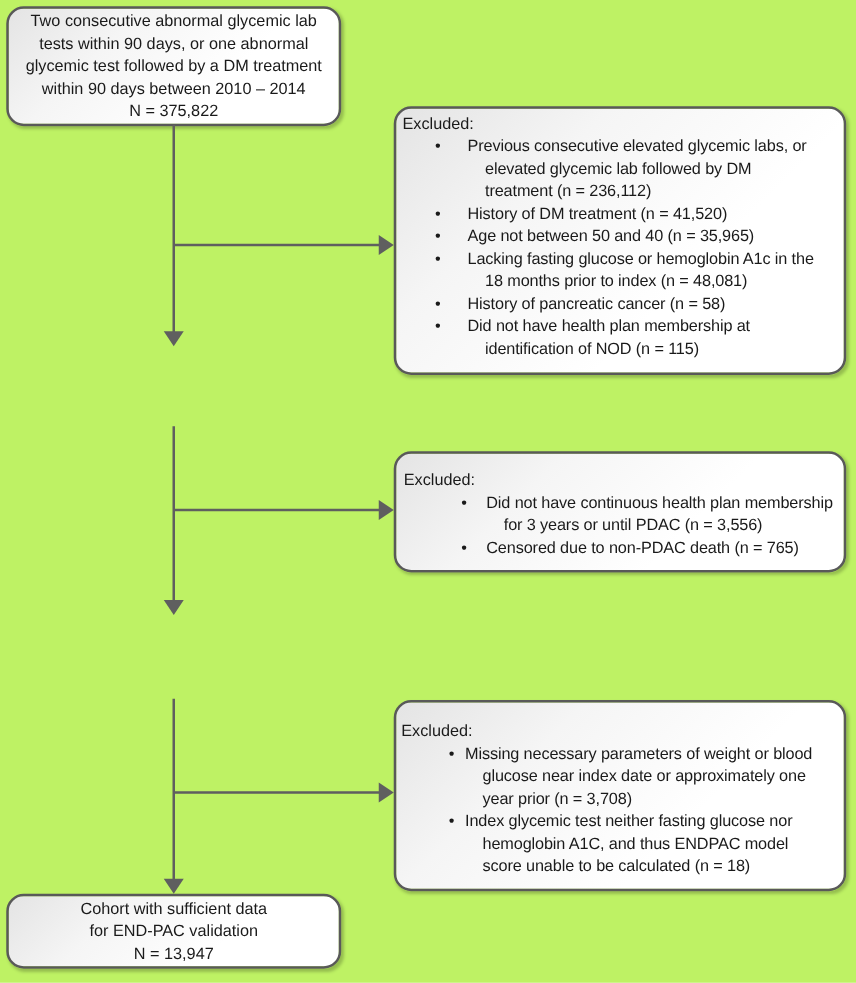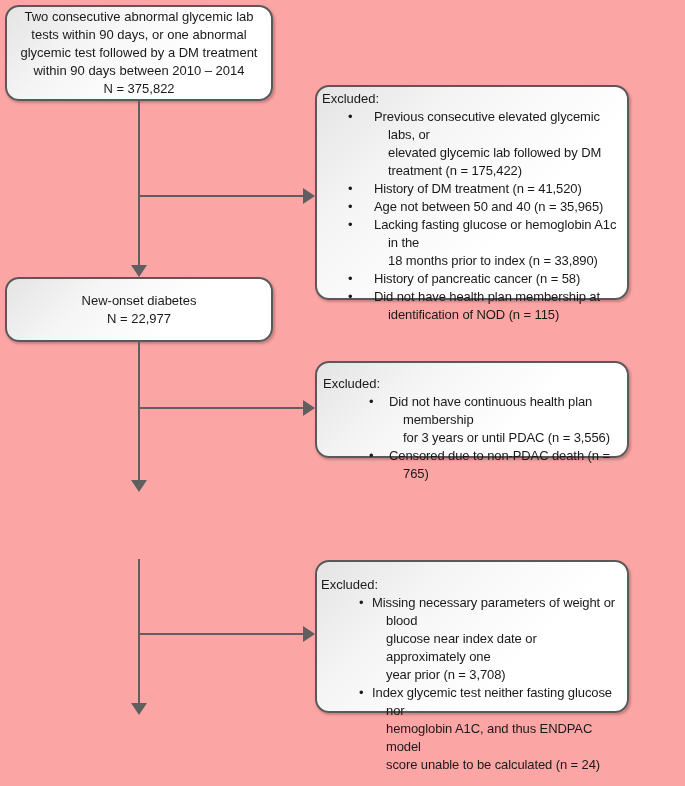--- a/index.html
+++ b/index.html
@@ -5,21 +5,21 @@
   html, body { margin: 0; padding: 0; }
   body {
     background: #ffffff;
     font-family: "Liberation Sans", sans-serif;
     color: #1a1a1a;
   }
   #canvas {
     position: relative;
     width: 685px;
     height: 786px;
-    background: #fca5a5;
+    background: #bef264;
     overflow: hidden;
   }
   .box {
     position: absolute;
     box-sizing: border-box;
     border: 2px solid #595959;
     border-radius: 14px;
     background: linear-gradient(135deg, #e4e4e4 0%, #f5f5f5 30%, #ffffff 65%);
     box-shadow: 1.5px 2px 2.5px rgba(0,0,0,0.22);
     font-size: 13px;
@@ -37,21 +37,21 @@
     white-space: pre-line;
     padding: 0 4px;
   }
   #box-step1 { top: 5px;   height: 96px; }
   #box-step2 { top: 277px; height: 65px; }
   #box-step3 { top: 492px; height: 68px; }
   #box-step4 { top: 715px; height: 60px; }
 
   .excl-box {
     left: 315px;
-    width: 314px;
+    width: 362px;
   }
   #box-excl1 { top: 85px;  height: 215px; padding: 3px 8px 6px 5px; }
   #box-excl2 { top: 361px; height: 97px;  padding: 12px 8px 6px 6px; }
   #box-excl3 { top: 560px; height: 153px; padding: 14px 8px 6px 4px; }
 
   .excl-title { font-size: 13px; }
   ul.bullets {
     list-style: none;
     margin: 0;
     padding: 0;
@@ -115,48 +115,49 @@
 <div id="canvas">
 
   <div class="box main-box" id="box-step1">
     <div class="box-text">Two consecutive abnormal glycemic lab
 tests within 90 days, or one abnormal
 glycemic test followed by a DM treatment
 within 90 days between 2010 – 2014
 N = 375,822</div>
   </div>
 
-  <div class="box main-box" id="box-step2">
-    <div class="box-text">New-onset diabetes
-N = 22,977</div>
-  </div>
-
-
+
+
+  <div class="box main-box" id="box-step4">
+    <div class="box-text">Cohort with sufficient data
+for END-PAC validation
+N = 13,947</div>
+  </div>
 
   <div class="box excl-box" id="box-excl1">
     <div class="excl-title">Excluded:</div>
     <ul class="bullets">
       <li>
           <span class="dot">•</span>
           <span class="li-text">Previous consecutive elevated glycemic labs, or
 elevated glycemic lab followed by DM
-treatment (n = 175,422)</span>
+treatment (n = 236,112)</span>
         </li>
       <li>
           <span class="dot">•</span>
           <span class="li-text">History of DM treatment (n = 41,520)</span>
         </li>
       <li>
           <span class="dot">•</span>
           <span class="li-text">Age not between 50 and 40 (n = 35,965)</span>
         </li>
       <li>
           <span class="dot">•</span>
           <span class="li-text">Lacking fasting glucose or hemoglobin A1c in the
-18 months prior to index (n = 33,890)</span>
+18 months prior to index (n = 48,081)</span>
         </li>
       <li>
           <span class="dot">•</span>
           <span class="li-text">History of pancreatic cancer (n = 58)</span>
         </li>
       <li>
           <span class="dot">•</span>
           <span class="li-text">Did not have health plan membership at
 identification of NOD (n = 115)</span>
         </li>
@@ -184,21 +185,21 @@
       <li>
           <span class="dot">•</span>
           <span class="li-text">Missing necessary parameters of weight or blood
 glucose near index date or approximately one
 year prior (n = 3,708)</span>
         </li>
       <li>
           <span class="dot">•</span>
           <span class="li-text">Index glycemic test neither fasting glucose nor
 hemoglobin A1C, and thus ENDPAC model
-score unable to be calculated (n = 24)</span>
+score unable to be calculated (n = 18)</span>
         </li>
     </ul>
   </div>
 
   <div class="vline" id="vline1"></div>
   <div class="arrow-down" id="ahead-down1"></div>
   <div class="hline" id="hline1"></div>
   <div class="arrow-right" id="ahead-right1"></div>
 
   <div class="vline" id="vline2"></div>

